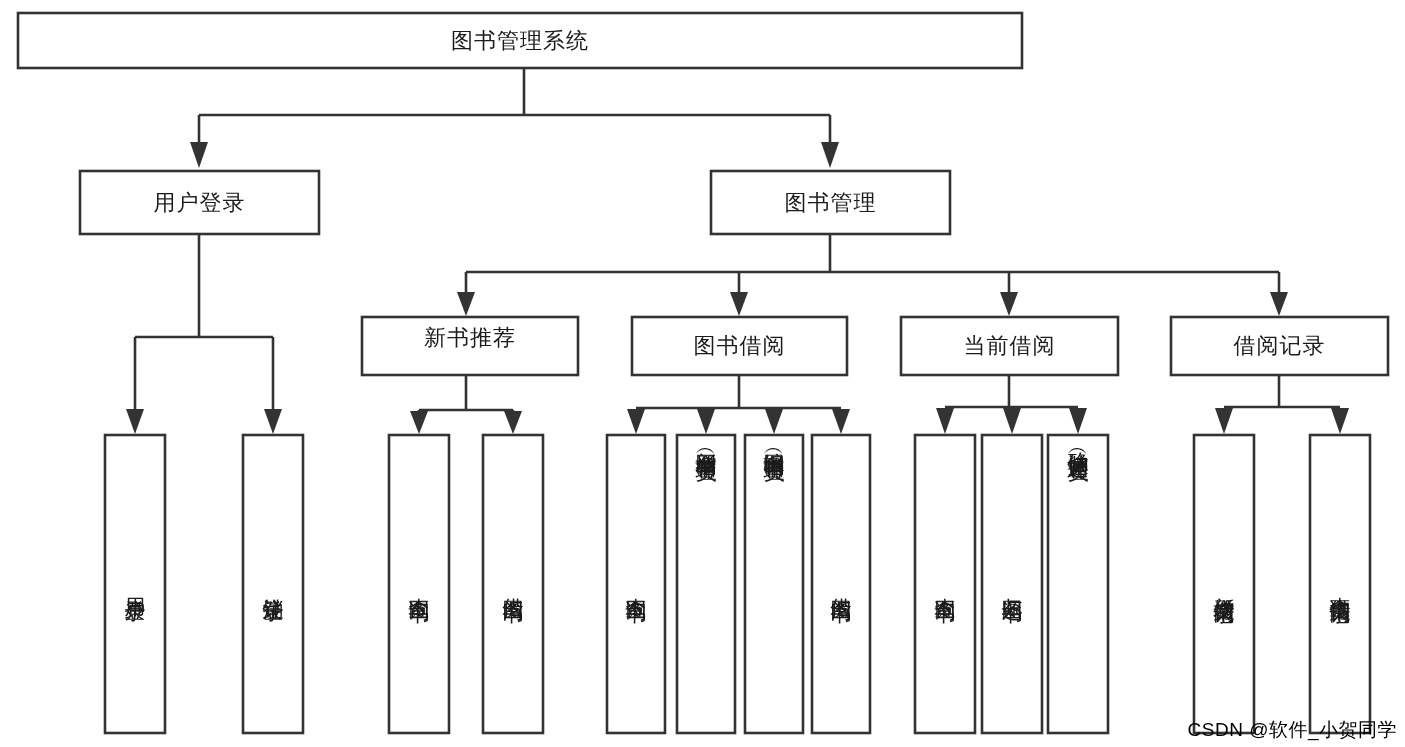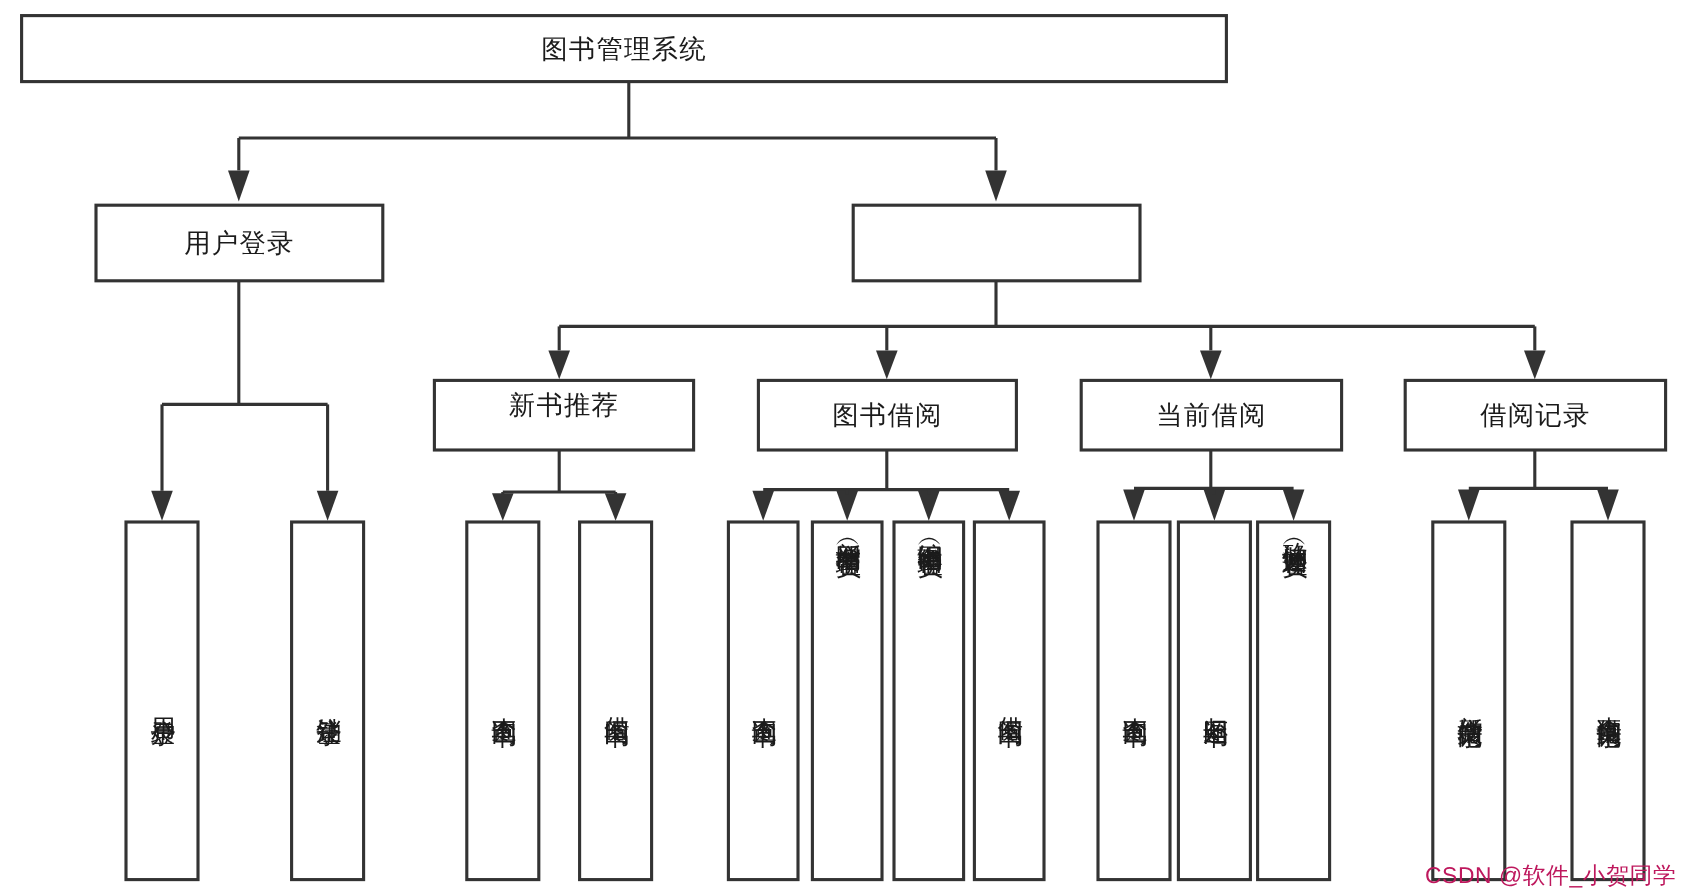--- a/index.html
+++ b/index.html
@@ -70,21 +70,21 @@
     color: #1b1b1b;
     letter-spacing: 1px;
     white-space: nowrap;
   }
   .watermark {
     position: absolute;
     right: 8px;
     bottom: 4px;
     font-family: "Liberation Sans", "DejaVu Sans", sans-serif;
     font-size: 19px;
-    color: #be185d;
+    color: #000000;
     letter-spacing: 0.5px;
     white-space: nowrap;
     pointer-events: none;
   }
 </style>
 </head>
 <body>
 
 <div id="diagram-root">
 
@@ -184,20 +184,23 @@
     <rect class="node-box" x="1194" y="435" width="60" height="298"></rect>
     <rect class="node-box" x="1310" y="435" width="60" height="298"></rect>
   </svg>
 
   <div class="hlabel-wrap" style="left:18px; top:13px; width:1004px; height:55px;">
     <span class="hlabel">图书管理系统</span>
   </div>
   <div class="hlabel-wrap" style="left:80px; top:171px; width:239px; height:63px;">
     <span class="hlabel">用户登录</span>
   </div>
+  <div class="hlabel-wrap" style="left:711px; top:171px; width:239px; height:63px;">
+    <span class="hlabel">图书管理</span>
+  </div>
   <div class="hlabel-wrap" style="left:362px; top:317px; width:216px; height:42px;">
     <span class="hlabel">新书推荐</span>
   </div>
   <div class="hlabel-wrap" style="left:632px; top:317px; width:215px; height:58px;justify-content:center;">
     <span class="hlabel">图书借阅</span>
   </div>
   <div class="hlabel-wrap" style="left:1171px; top:317px; width:217px; height:58px;">
     <span class="hlabel">借阅记录</span>
   </div>
   <div class="hlabel-wrap" style="left:901px; top:317px; width:217px; height:58px;">

